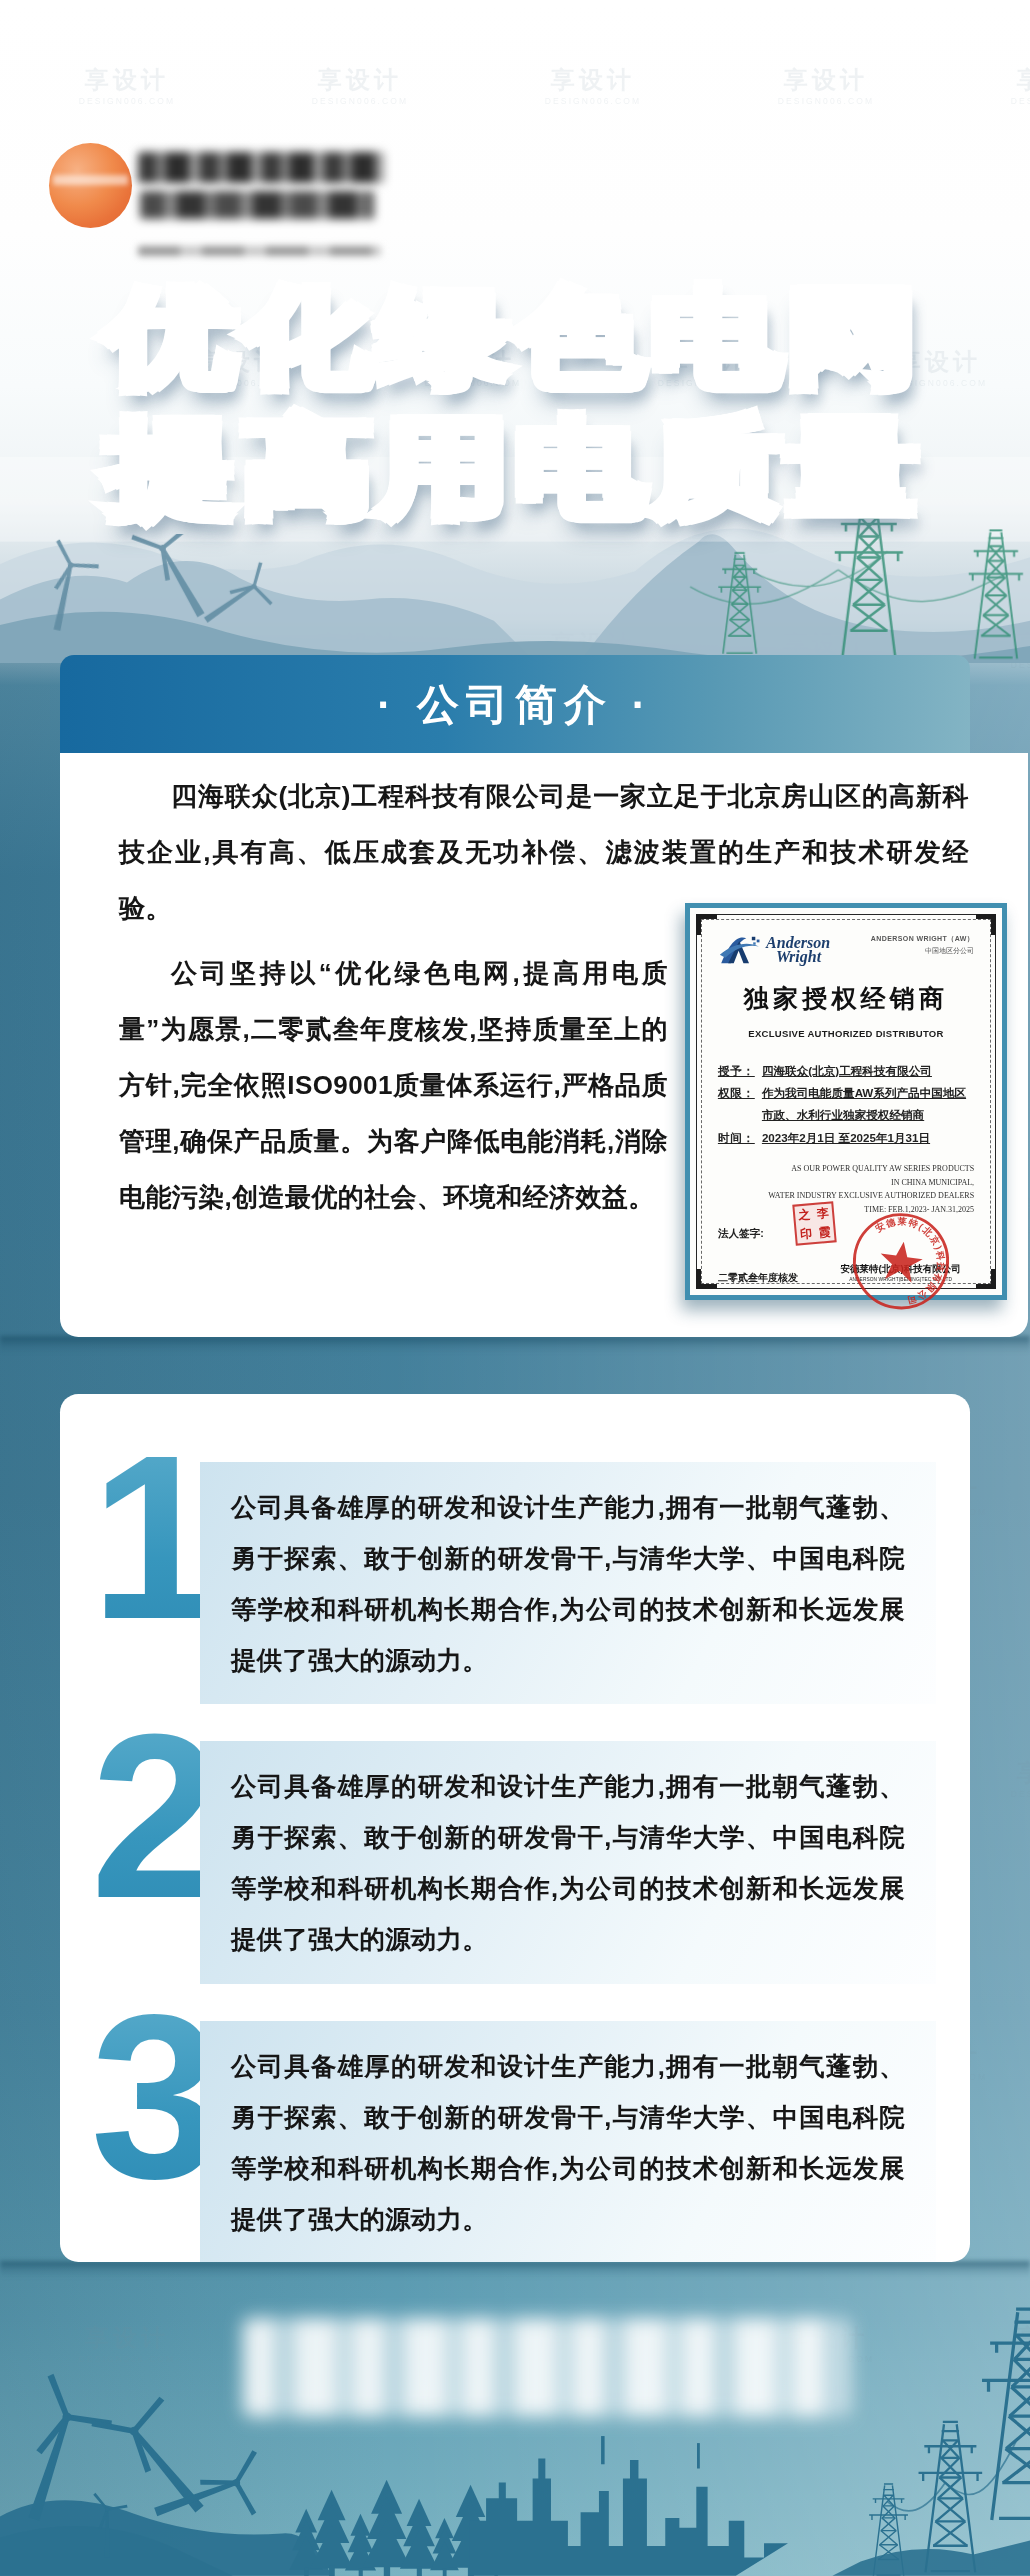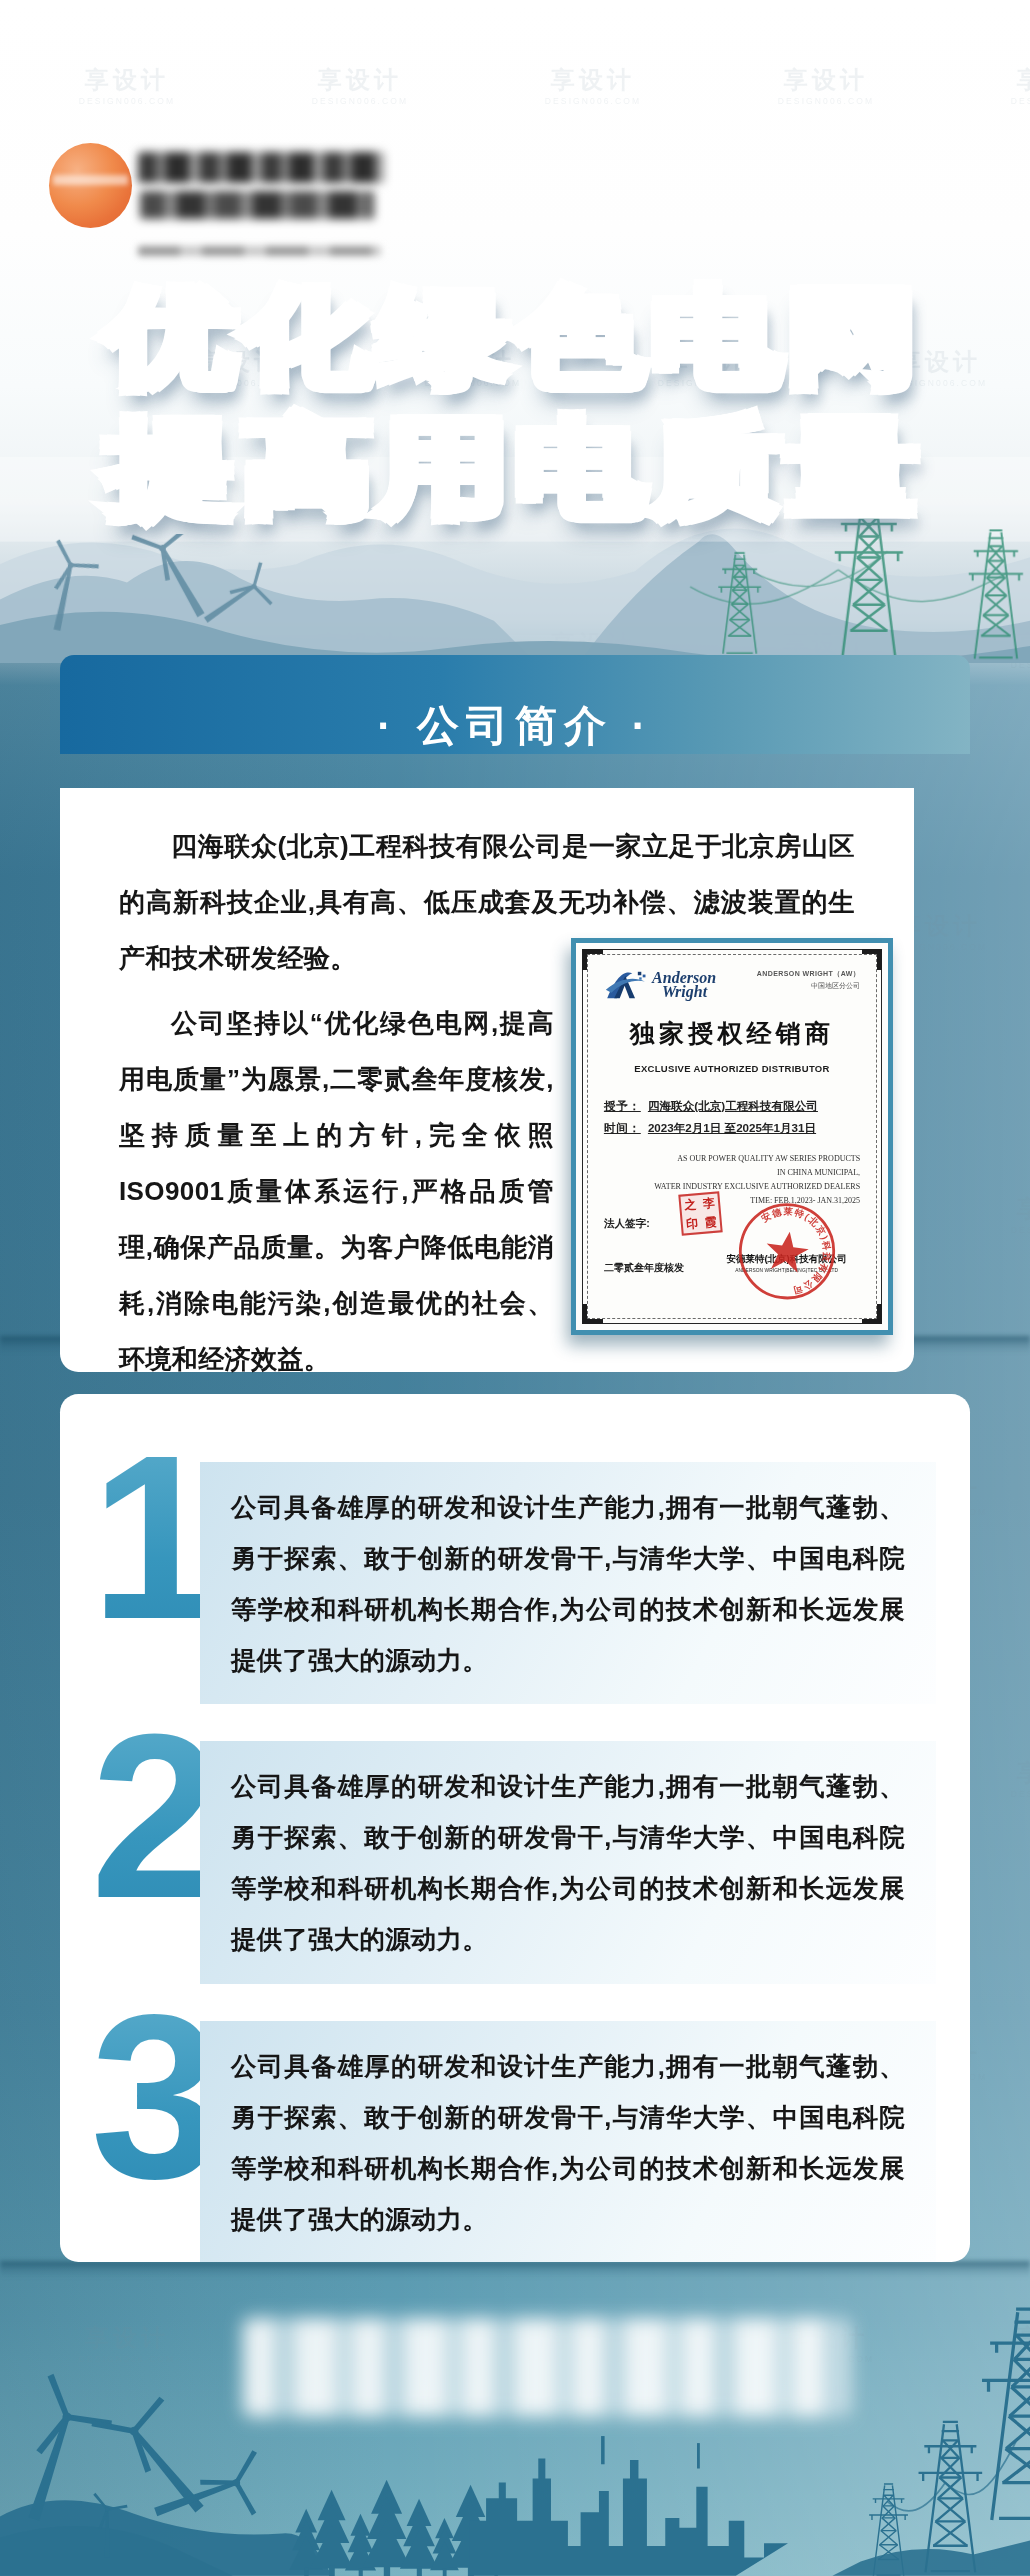--- a/index.html
+++ b/index.html
@@ -53,25 +53,25 @@
   .mountains{position:absolute;left:0;top:457px;width:1030px;height:206px;}
   .turbines-top{position:absolute;left:12.7px;top:534px;width:303px;height:130px;color:#5f8ba1;}
   .green-towers{position:absolute;left:676px;top:502px;width:354px;height:161px;color:#2e8d72;}
   .bottom-scene{position:absolute;left:0;top:2258px;width:1030px;height:318px;color:#2b7190;}
   
   .shadow-band{position:absolute;left:0;width:1030px;height:17px;filter:blur(2.1px);
     background:linear-gradient(180deg,rgba(18,68,92,.55) 0%,rgba(18,68,92,.16) 55%,rgba(18,68,92,0) 100%);}
   
   .banner{position:absolute;left:60px;top:655px;width:910px;height:99px;border-radius:14px 14px 0 0;
     background:linear-gradient(90deg,#17699f 0%,#2a7dac 42%,#5899b4 72%,#83b4c4 100%);
-    display:flex;align-items:flex-end;justify-content:center;}
+    display:flex;align-items:center;justify-content:center;}
   .banner-title{color:#fff;font-size:42px;font-weight:800;letter-spacing:7px;}
   
-  .card1{position:absolute;left:60px;top:788px;width:854px;height:584px;background:#fff;
-    border-radius:0 0 18.3px 18.3px;box-sizing:border-box;padding:30px 59px;}
+  .card1{position:absolute;left:60px;top:753px;width:968px;height:584px;background:#fff;
+    border-radius:0 0 18.3px 18.3px;box-sizing:border-box;padding:15px 59px;}
   .card1 p{margin:0;color:#161616;font-size:26px;font-weight:600;line-height:56px;
     text-align:justify;text-indent:2em;letter-spacing:0.4px;}
   .p2{margin-top:8.5px !important;padding-right:301px;line-height:56px !important;}
   
   .cert{position:absolute;right:21px;top:150px;width:322px;height:397px;box-sizing:border-box;
     background:#fdfdfb;border:5px solid #418fb0;box-shadow:-4.2px 11.3px 15.5px rgba(22,72,98,.42);}
   .cert-inner{position:absolute;inset:6.4px;border:1.4px solid #262626;}
   .cert-dash{position:absolute;inset:3.5px;border:1.4px dashed #6a6a6a;}
   .cmark{position:absolute;width:15.5px;height:15.5px;border:0 solid #1c1c1c;}
   .c-tl{left:-1.4px;top:-1.4px;border-left-width:5.6px;border-top-width:5.6px;}
@@ -412,20 +412,24 @@
 
           <div class="cert-title">独家授权经销商</div>
           <div class="cert-title-en">EXCLUSIVE AUTHORIZED DISTRIBUTOR</div>
 
           <div class="cert-fields">
             <div class="cf">
               <span class="lbl">授予：</span>
               <span class="val">四海联众(北京)工程科技有限公司</span>
             </div>
             <div class="cf">
+              <span class="lbl">权限：</span>
+              <span class="val">作为我司电能质量AW系列产品中国地区市政、水利行业独家授权经销商</span>
+            </div>
+            <div class="cf">
               <span class="lbl">时间：</span>
               <span class="val">2023年2月1日 至2025年1月31日</span>
             </div>
           </div>
 
           <div class="cert-en">
             <div>AS OUR POWER QUALITY AW SERIES PRODUCTS</div>
             <div>IN CHINA MUNICIPAL,</div>
             <div>WATER INDUSTRY EXCLUSIVE AUTHORIZED DEALERS</div>
             <div>TIME: FEB.1,2023- JAN.31,2025</div>

